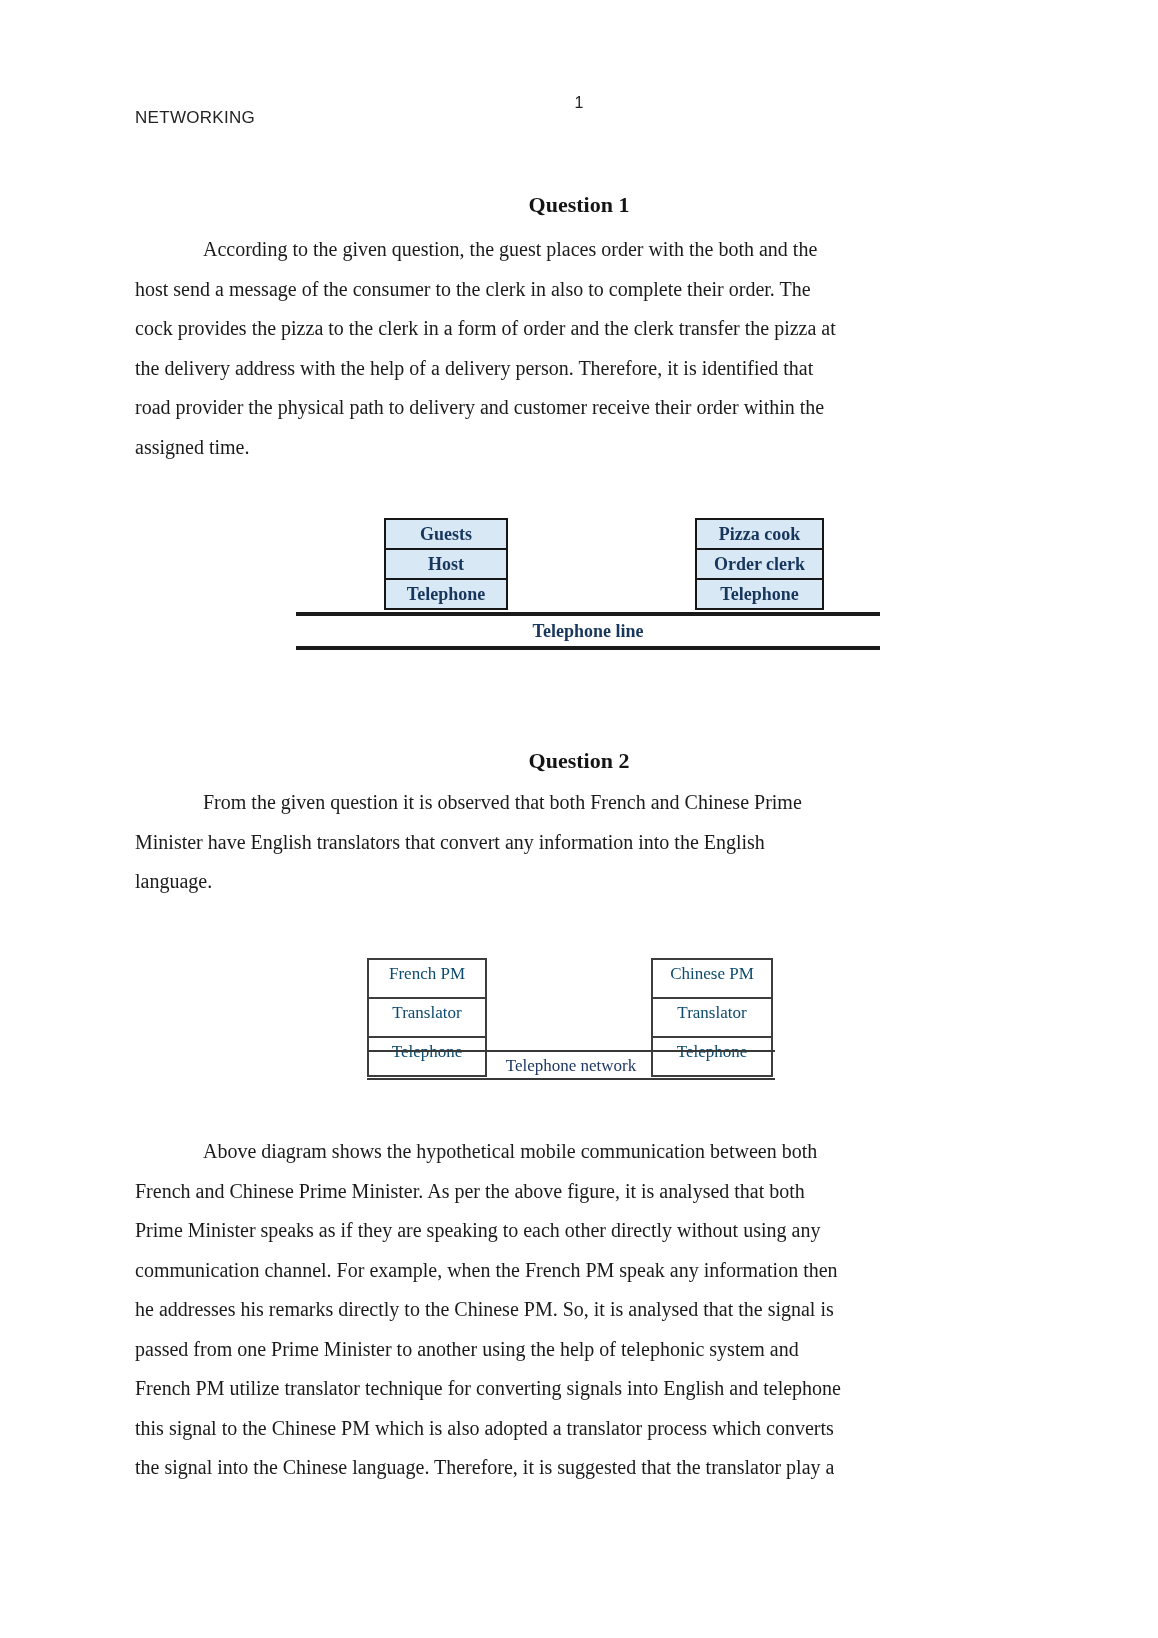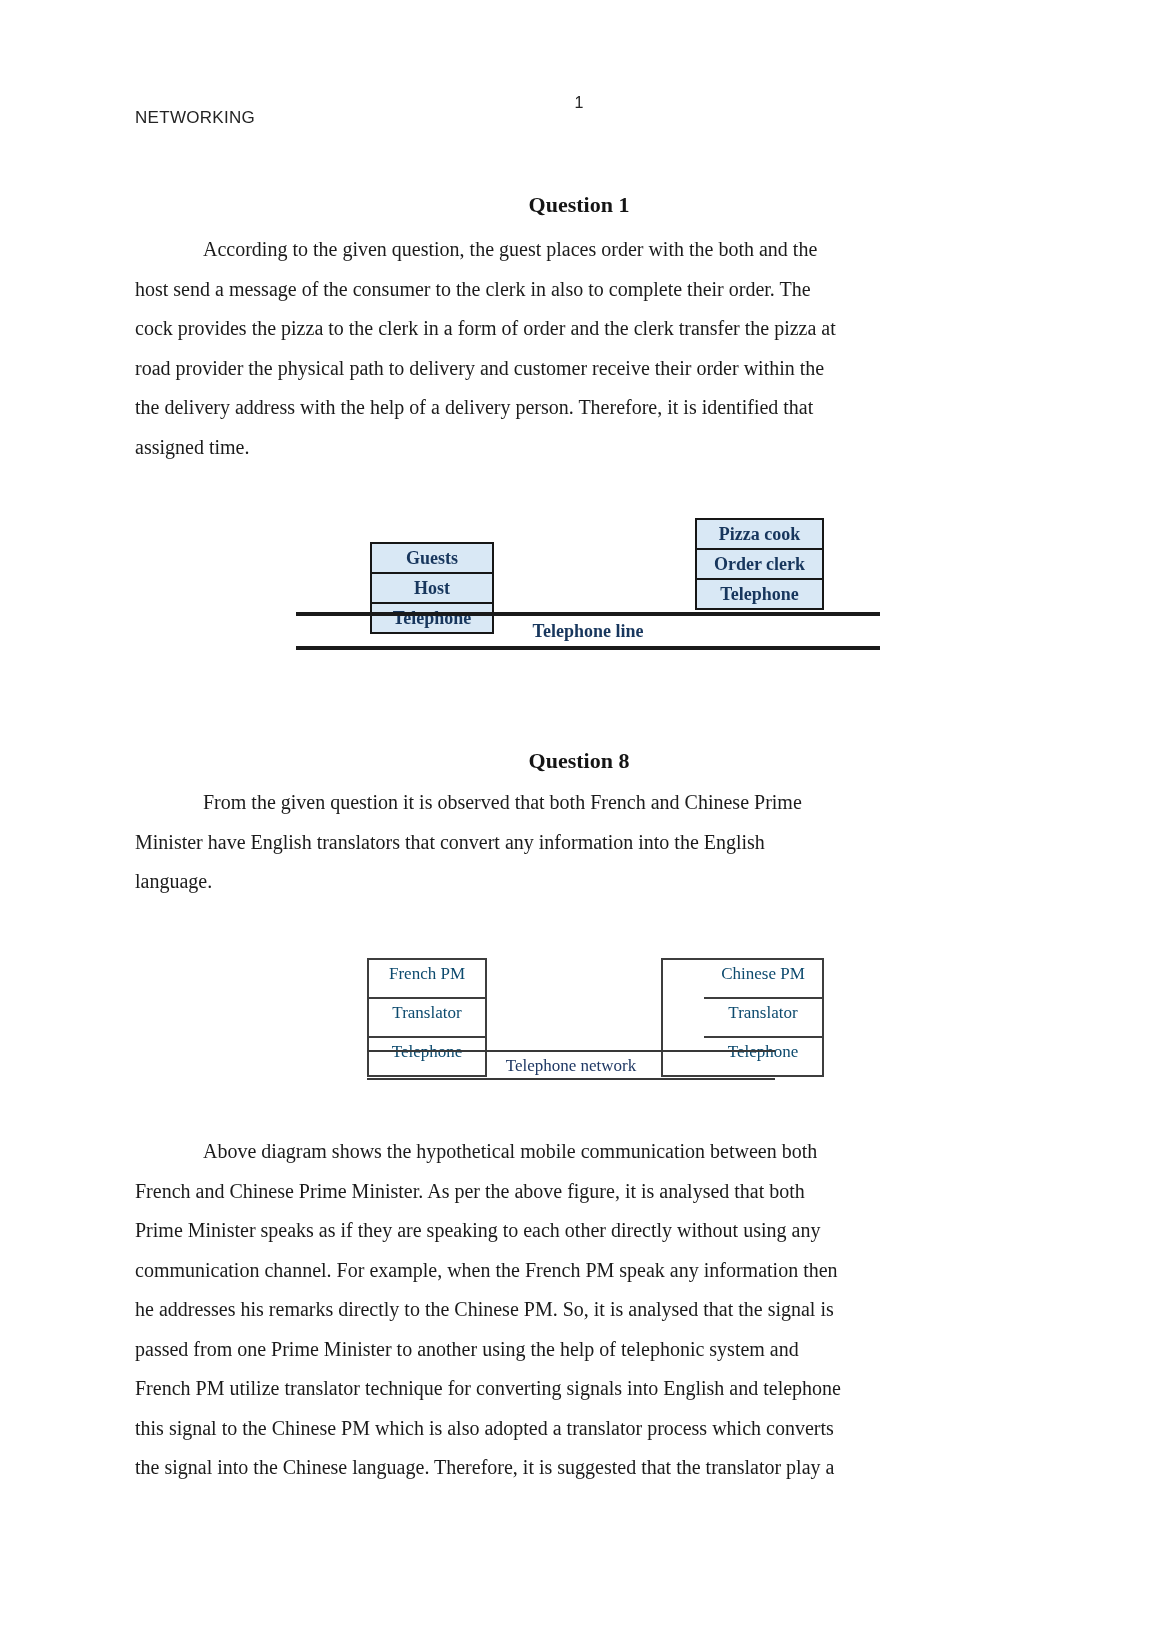--- a/index.html
+++ b/index.html
@@ -53,21 +53,21 @@
   .para3 { top: 1132px; }
 
   
   .diagram1 { left: 296px; top: 518px; width: 584px; height: 140px; }
   .diagram1 .stack {
     position: absolute; top: 0;
     width: 120px;
     border: 2px solid #161616;
     background: #d9e8f5;
   }
-  .diagram1 .stack-left  { left: 74px; margin-top: 24px; }
+  .diagram1 .stack-left  { left: 88px; }
   .diagram1 .stack-right { left: 399px; width: 125px; }
   .diagram1 .layer {
     height: 28px; line-height: 28px;
     text-align: center;
     font-weight: bold;
     font-size: 18px;
     color: #17365d;
     border-top: 2px solid #161616;
   }
   .diagram1 .layer:first-child { border-top: none; }
@@ -88,21 +88,21 @@
 
   
   .diagram2 { left: 367px; top: 958px; width: 408px; height: 126px; }
   .diagram2 .stack {
     position: absolute; top: 0;
     width: 116px;
     border: 2px solid #3d3d3d;
     background: #ffffff;
   }
   .diagram2 .stack-left  { left: 0; }
-  .diagram2 .stack-right { left: 294px; width: 118px; padding-left: 41px; }
+  .diagram2 .stack-right { left: 284px; width: 118px; }
   .diagram2 .layer {
     height: 37px; line-height: 28px;
     text-align: center;
     font-size: 17px;
     color: #0c4a6e;
     border-top: 2px solid #3d3d3d;
   }
   .diagram2 .layer:first-child { border-top: none; }
   .diagram2 .channel-line {
     position: absolute; left: 0; width: 100%; height: 2px;
@@ -125,42 +125,42 @@
 
   <div class="abs running-head">NETWORKING</div>
   <div class="abs page-number">1</div>
 
   <div class="abs q-heading q1-heading">Question 1</div>
 
   <div class="abs para para1">
     <div class="body-line indent">According to the given question, the guest places order with the both and the</div>
     <div class="body-line">host send a message of the consumer to the clerk in also to complete their order. The</div>
     <div class="body-line">cock provides the pizza to the clerk in a form of order and the clerk transfer the pizza at</div>
+    <div class="body-line">the delivery address with the help of a delivery person. Therefore, it is identified that</div>
     <div class="body-line">road provider the physical path to delivery and customer receive their order within the</div>
-    <div class="body-line">the delivery address with the help of a delivery person. Therefore, it is identified that</div>
     <div class="body-line">assigned time.</div>
   </div>
 
   <div class="abs diagram1">
     <div class="stack stack-left">
       <div class="layer">Guests</div>
       <div class="layer">Host</div>
       <div class="layer">Telephone</div>
     </div>
     <div class="stack stack-right">
       <div class="layer">Pizza cook</div>
       <div class="layer">Order clerk</div>
       <div class="layer">Telephone</div>
     </div>
     <div class="channel-line line-top"></div>
     <div class="channel-label">Telephone line</div>
     <div class="channel-line line-bottom"></div>
   </div>
 
-  <div class="abs q-heading q2-heading">Question 8</div>
+  <div class="abs q-heading q2-heading">Question 2</div>
 
   <div class="abs para para2">
     <div class="body-line indent">From the given question it is observed that both French and Chinese Prime</div>
     <div class="body-line">Minister have English translators that convert any information into the English</div>
     <div class="body-line">language.</div>
   </div>
 
   <div class="abs diagram2">
     <div class="stack stack-left">
       <div class="layer">French PM</div>

